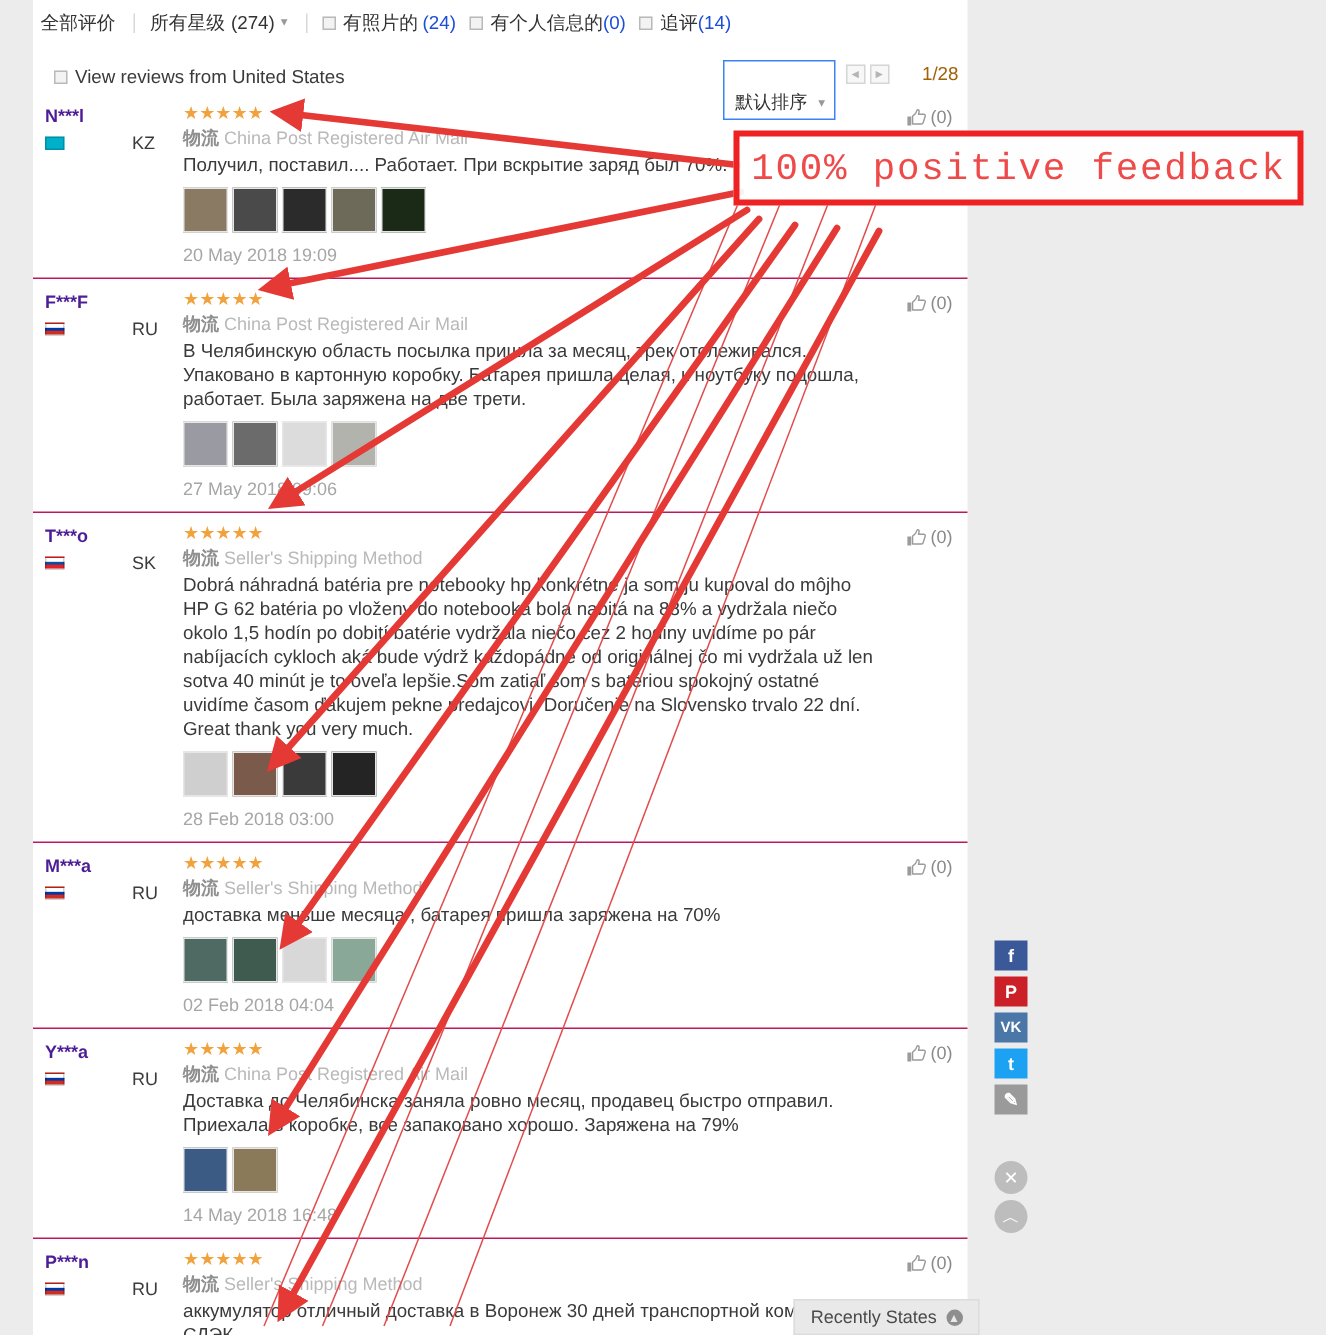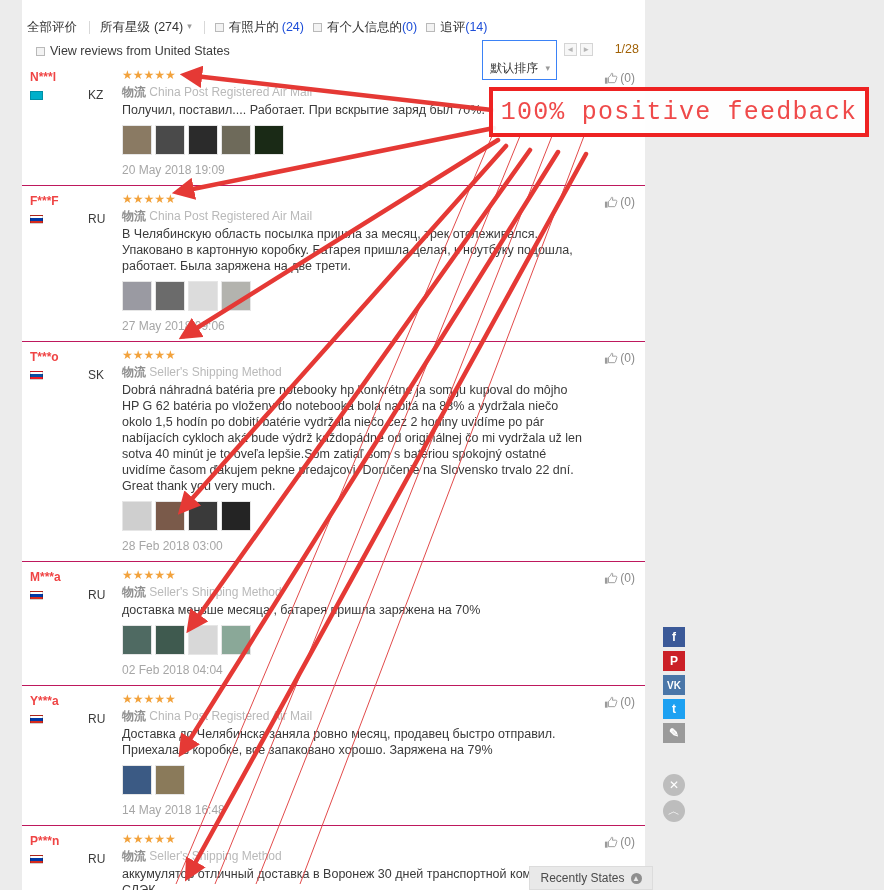--- a/index.html
+++ b/index.html
@@ -24,21 +24,21 @@
     position: absolute; left: 0; top: 0;
     width: 22px; height: 890px; background: #ececec;
   }
   .right-bg {
     position: absolute; left: 645px; top: 0;
     width: 239px; height: 890px; background: #ececec;
   }
 
   
   .filterbar {
-    position: absolute; left: 5px; top: 16px;
+    position: absolute; left: 5px; top: 4px;
     width: 613px; height: 22px;
     display: flex; align-items: center;
     font-size: 12.5px; color: #333;
     white-space: nowrap;
   }
   .filterbar .f-item { display: flex; align-items: center; margin-right: 9px; }
   .filterbar .f-all { font-weight: 400; color: #333; }
   .vdiv { width: 1px; height: 13px; background: #d8d8d8; margin: 0 10px 0 3px; }
   .caret-dn {
     display:inline-block; margin-left:4px; color:#999; font-size:9px;
@@ -88,21 +88,21 @@
     position:relative;
     border-top:1px solid #be185d;
     padding: 6px 0 8px 0;
   }
   .review:first-child { border-top: none; }
 
   .r-user {
     position:absolute; left:8px; top:8px; width:92px;
   }
   .r-name {
-    font-size:12px; color:#ef4444; font-weight:700; line-height:14px;
+    font-size:12px; color:#4c1d95; font-weight:700; line-height:14px;
   }
   .r-country {
     margin-top:4px; display:flex; align-items:center;
     font-size:12px; color:#3b3b3b;gap:40px;
   }
   .flag {
     width:13px; height:9px; margin-right:5px;
     border:1px solid rgba(0,0,0,.18);
     display:inline-block;
   }

